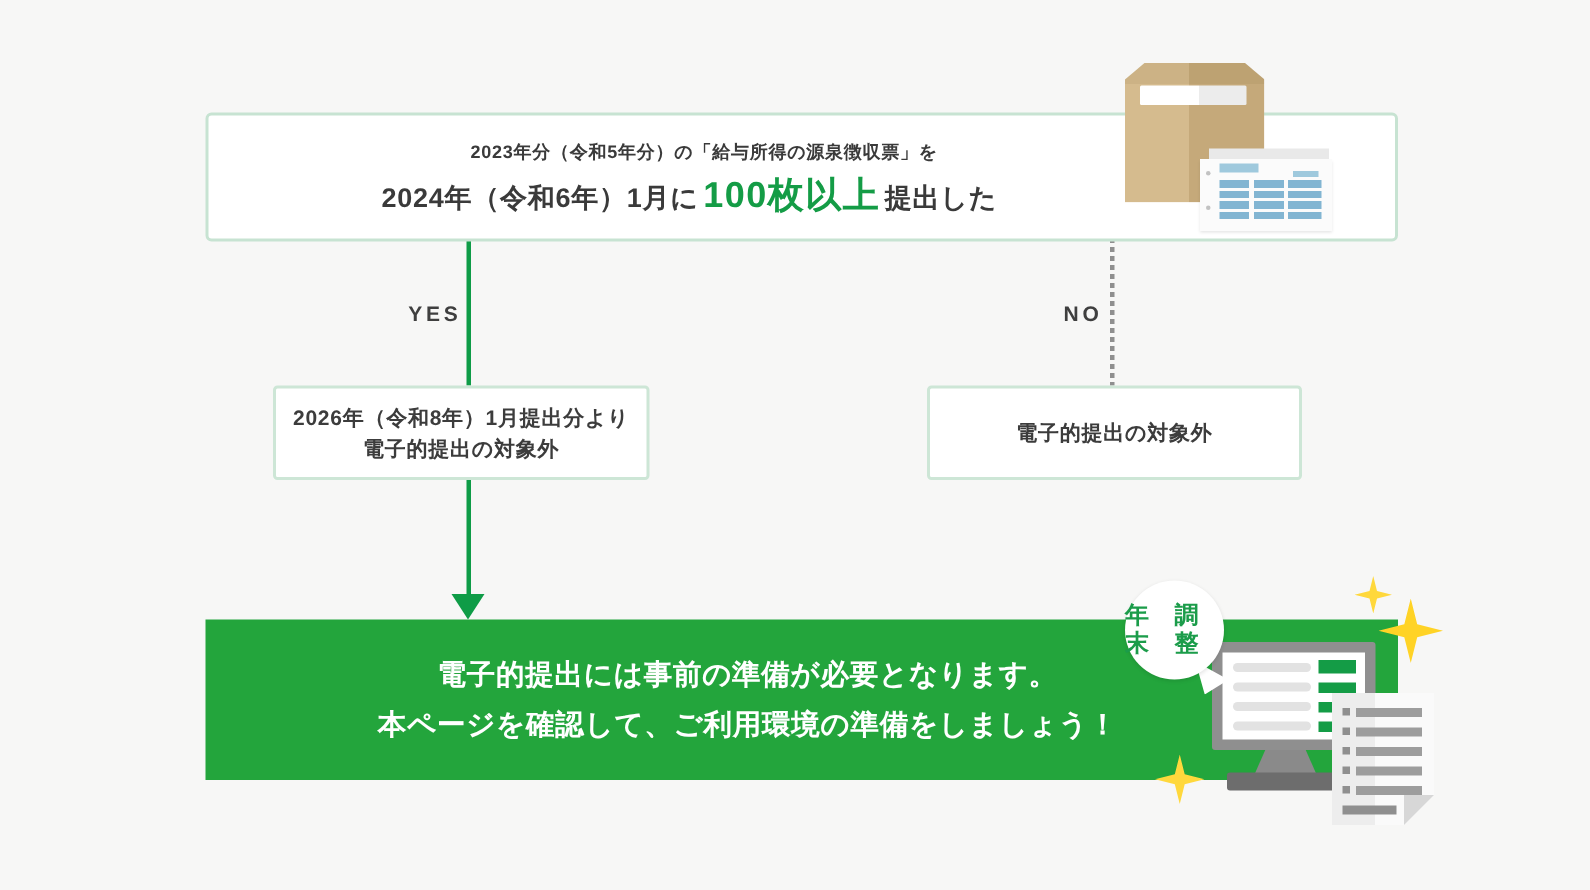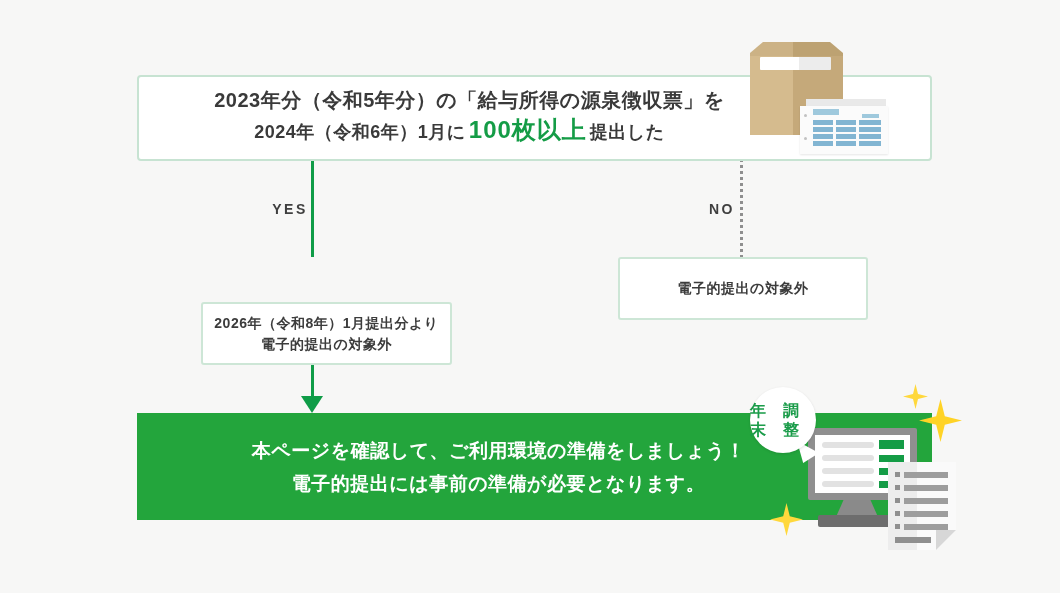--- a/index.html
+++ b/index.html
@@ -5,21 +5,21 @@
   html,body{margin:0;padding:0;background:#f7f7f6;}
   .stage{position:relative;width:1060px;height:593px;background:#f7f7f6;overflow:hidden;
          font-family:"Liberation Sans","DejaVu Sans",sans-serif;}
   .abs{position:absolute;}
 
   
   .cond-box{left:137px;top:75px;width:791px;height:82px;background:#ffffff;
             border:2px solid #c7e3d2;border-radius:4px;}
   .cond-text{position:absolute;inset:0;padding-right:150px;display:flex;flex-direction:column;
              align-items:center;justify-content:center;color:#3a3a3a;font-weight:bold;}
-  .cond-l1{font-size:20px;letter-spacing:.5px;line-height:26px;margin-left:20px;}
+  .cond-l1{font-size:12px;letter-spacing:.5px;line-height:26px;margin-left:20px;}
   .cond-l2{font-size:18px;letter-spacing:.5px;line-height:34px;}
   .cond-hl{font-size:24px;color:#149c46;letter-spacing:1px;margin:0 3px;}
 
   
   .envelope{left:750px;top:42px;width:93px;height:93px;
             background:linear-gradient(90deg,#d5bb8e 46%,#c5a97a 46%);
             clip-path:polygon(13px 0,80px 0,93px 11px,93px 93px,0 93px,0 11px);}
   .envelope-flap{position:absolute;left:0;top:0;width:100%;height:14px;background:rgba(90,70,20,.07);}
   .envelope-label{position:absolute;left:10px;top:15px;width:71px;height:13px;border-radius:1px;
             background:linear-gradient(90deg,#ffffff 55%,#ececec 55%);}
@@ -45,21 +45,21 @@
           background:repeating-linear-gradient(180deg,#8f8f8f 0 3px,transparent 3px 6px);}
   .branch-label{width:56px;text-align:center;font-size:14px;font-weight:bold;color:#3f3f3f;
                 letter-spacing:2.5px;}
   .yes-label{left:262px;top:201px;}
   .no-label{left:694px;top:201px;}
 
   
   .result-box{background:#ffffff;border:2px solid #cde6d6;border-radius:3px;
               display:flex;flex-direction:column;align-items:center;justify-content:center;
               font-size:14px;font-weight:bold;color:#3c3c3c;line-height:21px;letter-spacing:.5px;}
-  .yes-box{left:201px;top:257px;width:247px;height:59px;margin-top:45px;}
+  .yes-box{left:182px;top:257px;width:247px;height:59px;}
   .no-box{left:618px;top:257px;width:246px;height:59px;}
 
   
   .banner{left:137px;top:413px;width:795px;height:107px;background:#23a53c;}
   .banner-text{position:absolute;inset:0;padding-right:72px;display:flex;flex-direction:column;
                align-items:center;justify-content:center;color:#ffffff;font-weight:bold;
                font-size:19px;line-height:33px;letter-spacing:.5px;}
 
   
   .mon-stand{left:836px;top:498px;width:42px;height:19px;background:#8a8a8a;
@@ -132,22 +132,22 @@
   <div class="abs result-box yes-box">
     <div>2026年（令和8年）1月提出分より</div>
     <div>電子的提出の対象外</div>
   </div>
   <div class="abs result-box no-box">
     <div>電子的提出の対象外</div>
   </div>
 
   <div class="abs banner">
     <div class="banner-text">
+      <div>電子的提出には事前の準備が必要となります。</div>
       <div>本ページを確認して、ご利用環境の準備をしましょう！</div>
-      <div>電子的提出には事前の準備が必要となります。</div>
     </div>
   </div>
 
   <div class="abs mon-stand"></div>
   <div class="abs mon-base"></div>
   <div class="abs mon-frame"></div>
   <div class="abs mon-screen"></div>
   <div class="abs bar-gray" style="top:442px;"></div>
   <div class="abs bar-gray" style="top:455px;"></div>
   <div class="abs bar-gray" style="top:468px;"></div>

